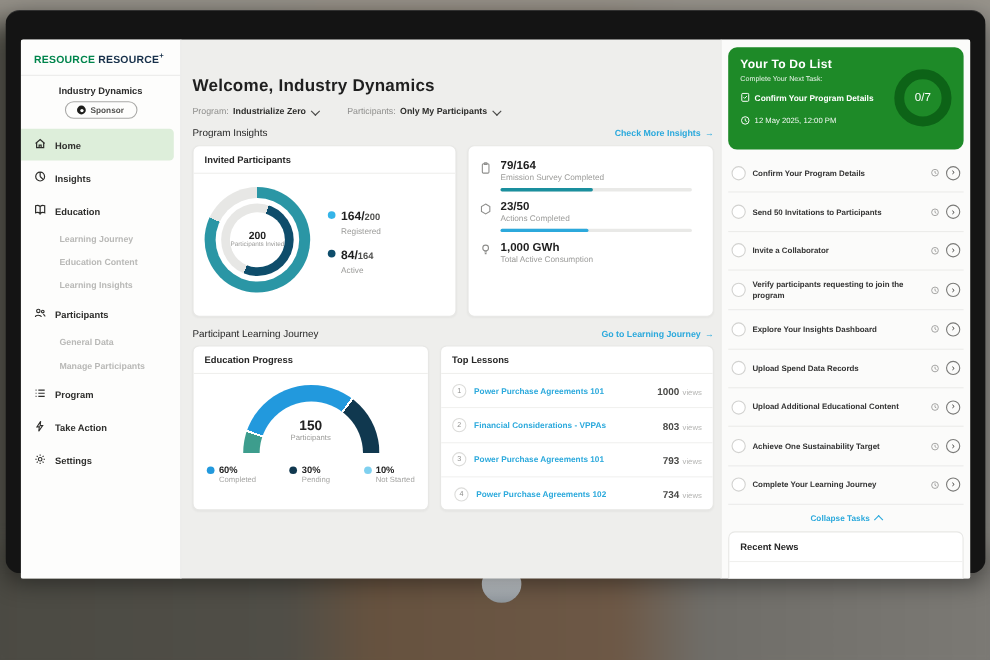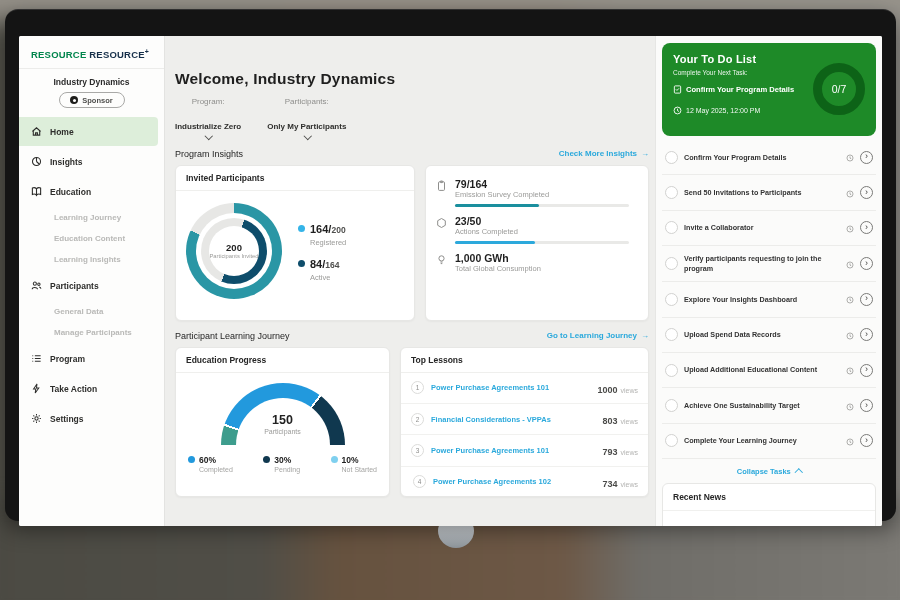--- a/index.html
+++ b/index.html
@@ -30,23 +30,23 @@
   .nav{margin-top:2px;}
   .nav-item{display:flex;align-items:center;gap:8px;padding:5.5px 12px;margin:1px 6px 1px 0;border-radius:0 4px 4px 0;cursor:pointer;}
   .nav-item.active{background:var(--active_green);}
   .nav-item .nlabel{font-size:8.5px;font-weight:bold;color:#2e2e2c;}
   .nav-item svg{flex:none;}
   .nav-sub{padding:6px 12px 6px 35px;font-size:8px;color:#b9b9b7;font-weight:600;cursor:pointer;}
   
   .main{flex:1;box-sizing:border-box;padding:12px 4px 0 10px;min-width:0;}
   .welcome{font-size:15.5px;font-weight:bold;color:#1f1f1f;margin:22px 0 9px 0;letter-spacing:.2px;}
   .filters{display:flex;align-items:center;gap:26px;margin-bottom:4px;}
-  .filter{display:flex;align-items:center;gap:4px;flex-direction:column;}
+  .filter{display:flex;align-items:center;gap:4px;}
   .flabel{font-size:8px;color:#8e8e8c;}
-  .fvalue{font-size:8px;font-weight:bold;color:#2e2e2c;margin-top:12px;}
+  .fvalue{font-size:8px;font-weight:bold;color:#2e2e2c;}
   .chev{width:4.5px;height:4.5px;border-right:1.4px solid #4a4a48;border-bottom:1.4px solid #4a4a48;transform:rotate(45deg);margin-left:2px;margin-top:-2px;}
   .sec-row{display:flex;align-items:center;justify-content:space-between;margin:10px 2px 6px 0;}
   .sec-title{font-size:9px;font-weight:normal;color:#262626;}
   .sec-link{font-size:8px;font-weight:bold;color:var(--link);cursor:pointer;display:flex;align-items:center;gap:4px;}
   .cards{display:flex;gap:10px;margin-right:2px;}
   .card{background:#fff;border:1px solid #e7e7e5;border-radius:6px;box-shadow:0 1px 2px rgba(0,0,0,.04);overflow:hidden;}
   .card-h{padding:7px 10px;font-size:8.5px;font-weight:bold;color:#262626;border-bottom:1px solid #efefed;}
   .card1{width:240px;flex:none;height:156px;box-sizing:border-box;}
   .card2{flex:1;height:156px;box-sizing:border-box;}
   .card3{width:215px;flex:none;height:150px;box-sizing:border-box;}
@@ -276,21 +276,21 @@
                   </div>
             </div>
           </div>
           <div class="stat">
             <span><svg width="11" height="12" viewBox="0 0 11 12" fill="none" stroke="#8e8e8c" stroke-width="1">
                     <circle cx="5.5" cy="4.4" r="2.6"></circle>
                     <path d="M4.4 8h2.2M4.7 9.6h1.6"></path>
                   </svg></span>
             <div class="sbody">
               <div class="sv">1,000 GWh</div>
-              <div class="sl">Total Global Consumption</div>
+              <div class="sl">Total Active Consumption</div>
             </div>
           </div>
         </div>
       </div>
     </div>
 
     <div class="sec-row">
       <span class="sec-title">Participant Learning Journey</span>
       <span class="sec-link">
         <span>Go to Learning Journey</span>

